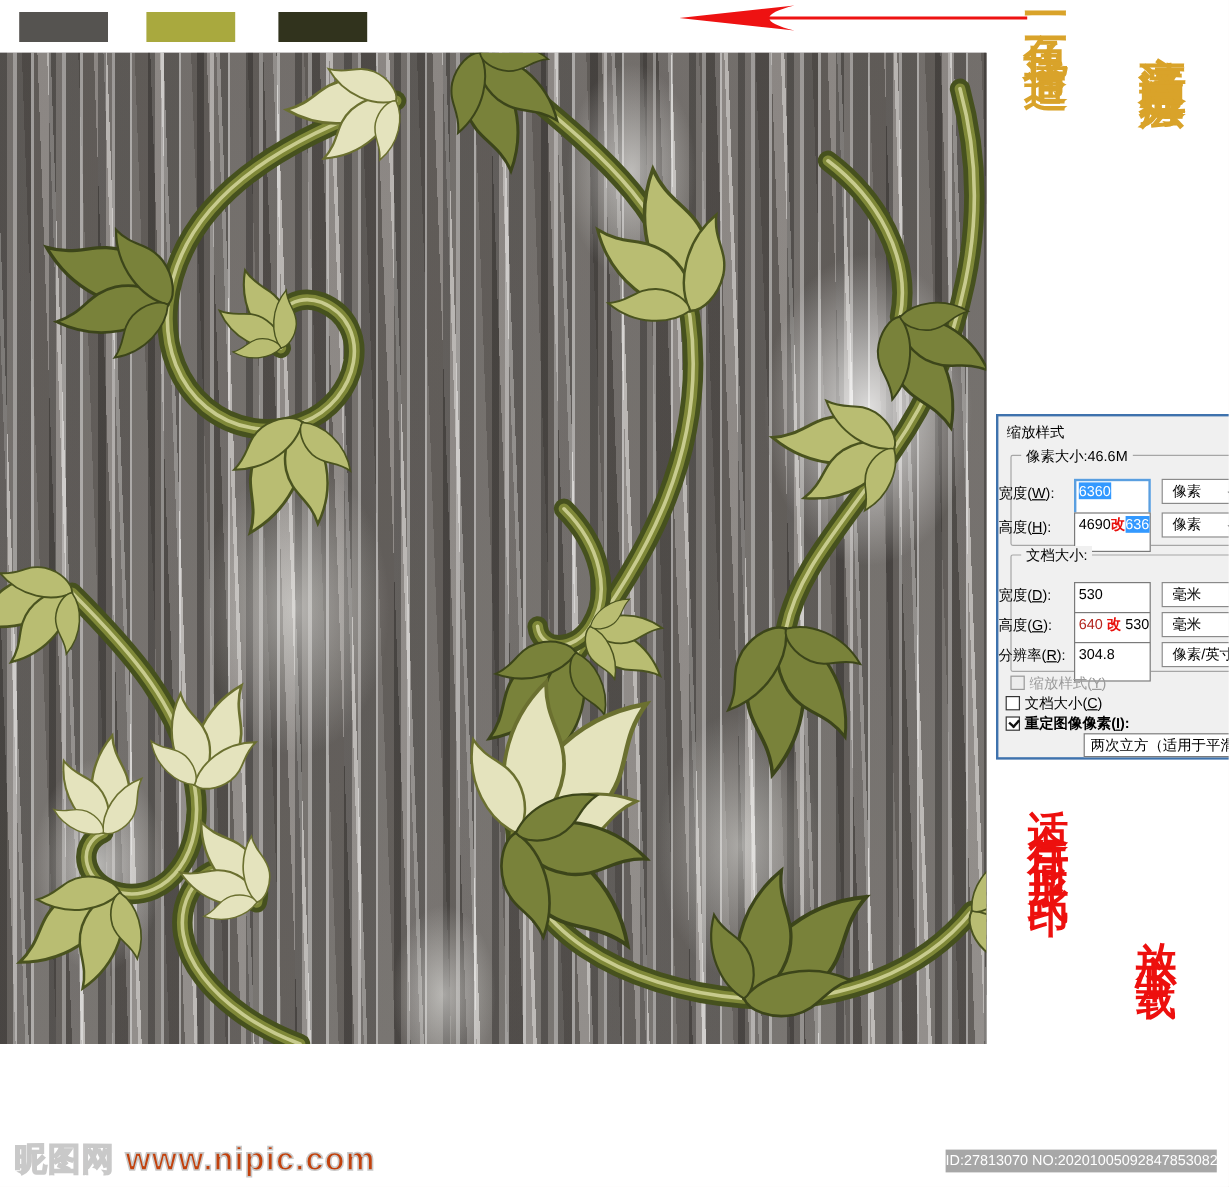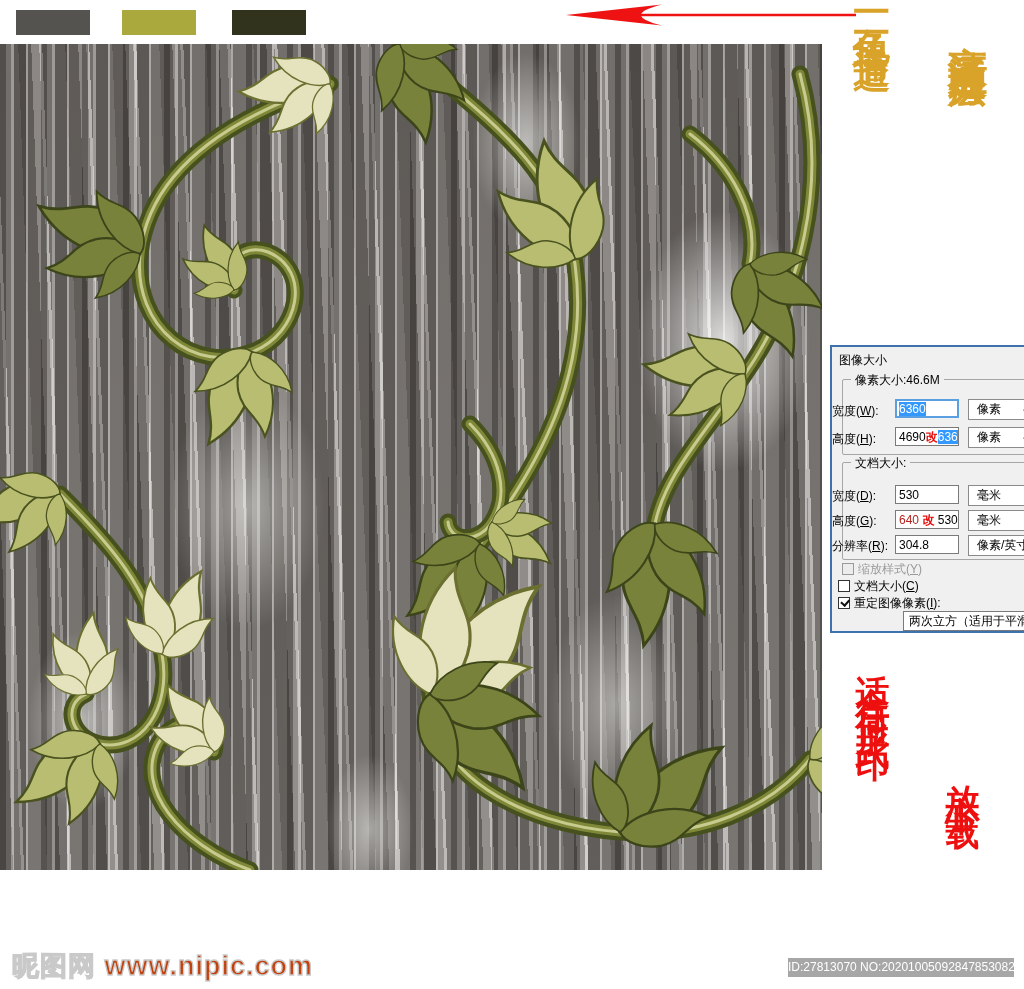--- a/index.html
+++ b/index.html
@@ -45,21 +45,21 @@
   
   #dlg { position:absolute; left:830px; top:345px; width:210px; height:288px;
          background:#f0f0f0; border:2px solid #3e72ad; font-size:12px; color:#000; z-index:4; }
   #dlg .title { position:absolute; left:7px; top:5px; font-size:12px; }
   .group { position:absolute; left:10px; width:194px; border:1px solid #a6a6a6; border-radius:2px; }
   #grp-pixel { top:32px;  height:76px; }
   #grp-doc   { top:115px; height:98px; }
   .legend { position:absolute; left:8px; top:-8px; background:#f0f0f0; padding:0 4px; font-size:12px; }
   .flabel { position:absolute; width:58px; left:0; text-align:left; font-size:12px; }
   .mn { text-decoration:underline; }
-  .tbox { position:absolute; left:63px; width:64px; height:19px; background:#fff;
+  .tbox { position:absolute; left:63px; width:64px; height:33px; background:#fff;
           border:1px solid #7a7a7a; font-size:12px; line-height:19px; padding-left:3px;
           white-space:nowrap; overflow:hidden; }
   .tbox.focus { border:2px solid #5a9fe0; padding-left:2px; line-height:17px; }
   .sel { background:#3399ff; color:#fff; }
   .oldred { color:#b3251d;text-align:center; }
   .editmark { color:#e8100c; font-weight:bold; }
   .combo { position:absolute; left:136px; height:21px; background:#fff; border:1px solid #8a8a8a;
            font-size:12px; line-height:19px; padding-left:8px; white-space:nowrap; }
   .combo .chev { position:absolute; right:8px; top:7px; width:7px; height:7px;
                  border-right:1.6px solid #444; border-bottom:1.6px solid #444;
@@ -178,21 +178,21 @@
       <use href="#frond" class="lf2" transform="translate(60,450) rotate(-170) scale(0.9)"></use>
     </svg>
   </div>
 
   <div id="gold-a" class="vtext">一色块一通道</div>
   <div id="gold-b" class="vtext">高清通道分层</div>
   <div id="red-a" class="vtext">适合任何形式印</div>
   <div id="red-b" class="vtext">放心下载</div>
 
   <div id="dlg">
-    <div class="title">图像大小</div>
+    <div class="title">缩放样式</div>
 
     <div class="group" id="grp-pixel">
       <span class="legend">像素大小:46.6M</span>
     </div>
     <div class="flabel" style="top:56px;"><span>宽度(</span><span class="mn">W</span><span>):</span></div>
     <div class="tbox focus" style="top:52px;"><span class="sel">6360</span></div>
     <div class="combo" style="top:52px; width:72px;"><span>像素</span><span class="chev"></span></div>
 
     <div class="flabel" style="top:84px;"><span>高度(</span><span class="mn">H</span><span>):</span></div>
     <div class="tbox" style="top:80px;"><span>4690</span><span class="editmark">改</span><span class="sel">6360</span></div>
@@ -212,21 +212,21 @@
     <div class="flabel" style="top:191px;"><span>分辨率(</span><span class="mn">R</span><span>):</span></div>
     <div class="tbox" style="top:188px;"><span>304.8</span></div>
     <div class="combo" style="top:188px; width:80px;"><span>像素/英寸</span></div>
 
     <div class="chkrow disabled" style="top:215px; left:10px;">
       <span class="cb disabled"></span><span>缩放样式(</span><span class="mn">Y</span><span>)</span>
     </div>
     <div class="chkrow" style="top:232px;">
       <span class="cb"></span><span>文档大小(</span><span class="mn">C</span><span>)</span>
     </div>
-    <div class="chkrow" style="top:249px;">
+    <div class="chkrow" style="top:249px;font-weight:bold;">
       <span class="cb checked"></span><span>重定图像像素(</span><span class="mn">I</span><span>):</span>
     </div>
     <div id="resample"><span>两次立方（适用于平滑渐变</span></div>
   </div>
 
   <div id="wm">
     <span>昵图网</span>
     <span>www.nipic.com</span>
   </div>
   <div id="idbadge">ID:27813070 NO:20201005092847853082</div>

